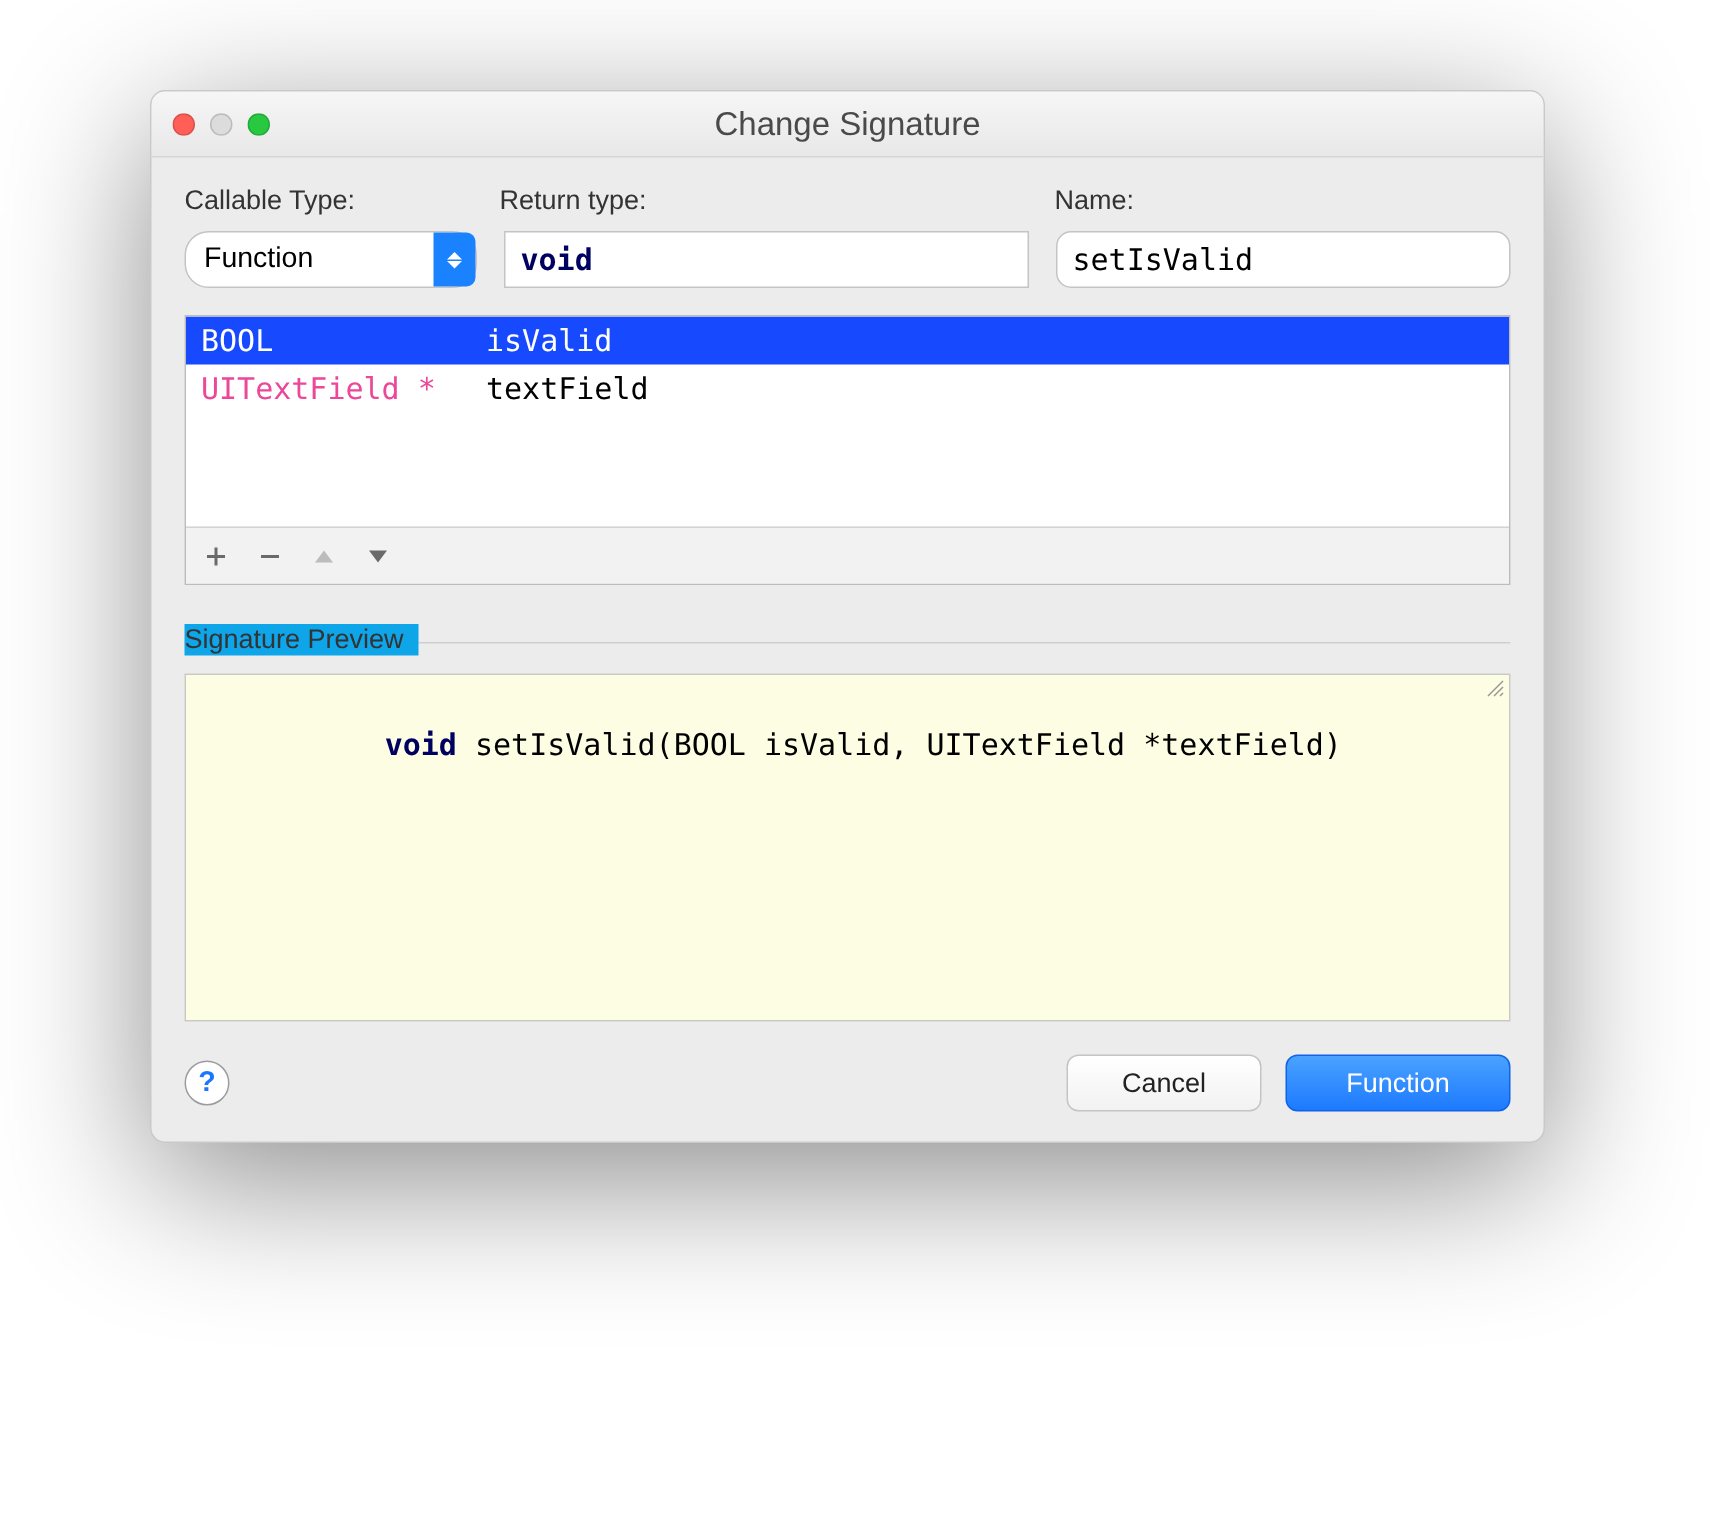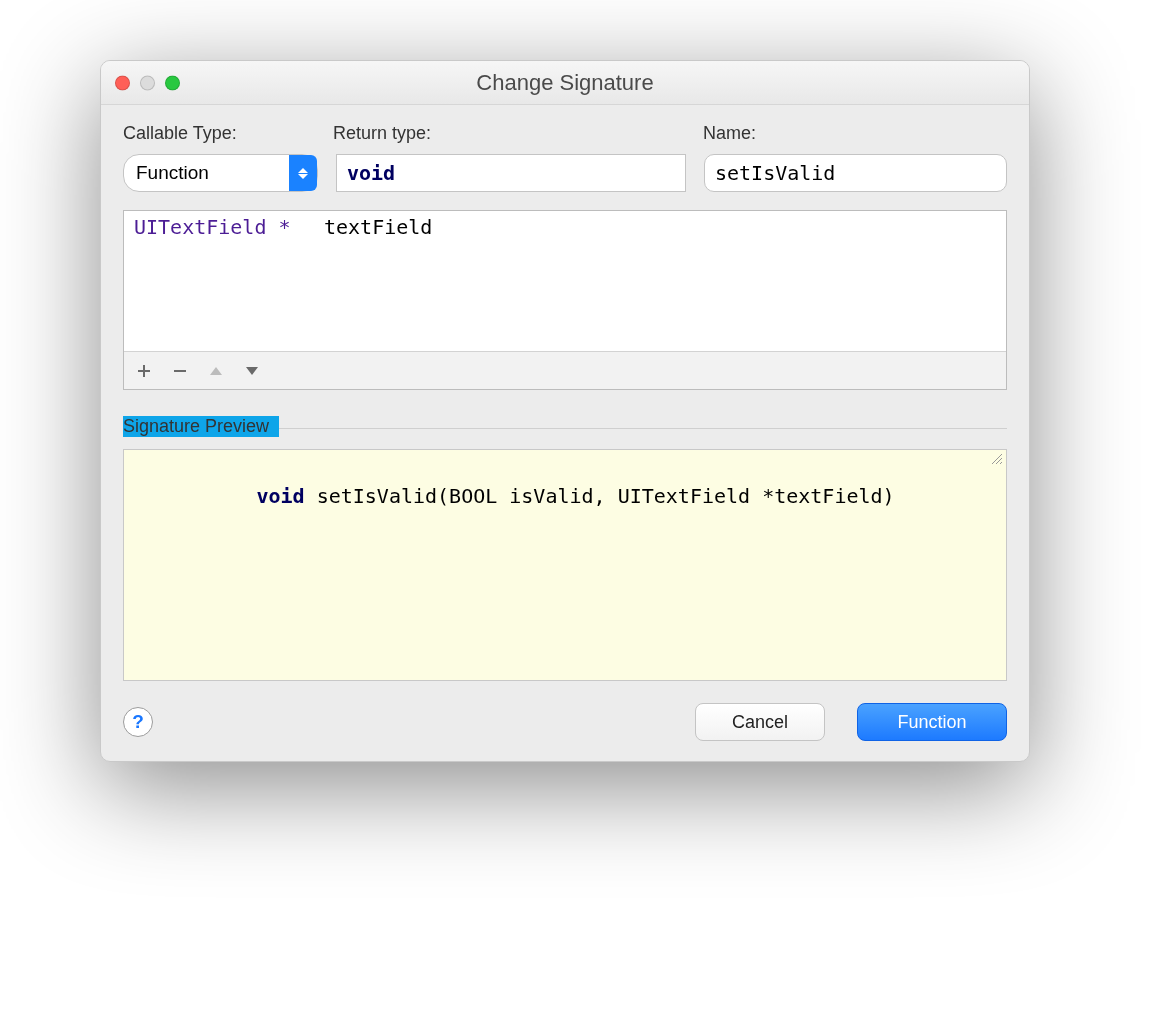--- a/index.html
+++ b/index.html
@@ -114,21 +114,21 @@
     display: flex;
     font-family: "SF Mono", Menlo, Consolas, monospace;
     font-size: 20px;
     padding: 4px 10px 4px 10px;
   }
   .param-row .ptype { width: 190px; color: #000;}
   .param-row .pname { color: #000;}
   .param-row.selected { background: #1749ff; color: #fff;}
   .param-row.selected .ptype { color: #fff;}
   .param-row.selected .pname { color: #fff;}
-  .param-row .ptype.dim { color: #4c1d95; }
+  .param-row .ptype.dim { color: #ec4899; }
   .param-toolbar {
     height: 38px;
     background: #f2f2f2;
     border-top: 1px solid #d3d3d3;
     display: flex;
     align-items: center;
     gap: 20px;
     padding: 0 12px;
   }
   .tb-btn {
@@ -196,21 +196,21 @@
   }
   .spacer { flex: 1; }
   .btn {
     height: 38px;
     min-width: 130px;
     border-radius: 8px;
     border: 1px solid #c4c4c4;
     background: linear-gradient(#ffffff,#f2f2f2);
     font-size: 18px;
     color: #222;
-    margin-left: 32px;
+    margin-left: 16px;
     padding: 0 20px;
     cursor: pointer;
     text-align: center;
   }
   .btn.primary {
     background: linear-gradient(#4aa2ff,#1d7aff);
     border: 1px solid #0f63e6;
     color: #fff;
     min-width: 150px;
   }
@@ -245,20 +245,24 @@
             <div class="arr-up"></div>
             <div class="arr-down"></div>
           </div>
         </div>
         <input class="text-input bold ti-return" value="void" style="">
         <input class="text-input ti-name" value="setIsValid" style="">
       </div>
 
       <div class="param-box">
         <div class="param-list" id="param-list">
+            <div class="param-row selected">
+              <span class="ptype">BOOL</span>
+              <span class="pname">isValid</span>
+            </div>
             <div class="param-row">
               <span class="ptype dim">UITextField *</span>
               <span class="pname">textField</span>
             </div>
           </div>
         <div class="param-toolbar">
           <div class="tb-btn">
             <svg width="16" height="16" viewBox="0 0 16 16">
                 <path d="M8 2v12M2 8h12" stroke="currentColor" stroke-width="2"></path>
               </svg>

